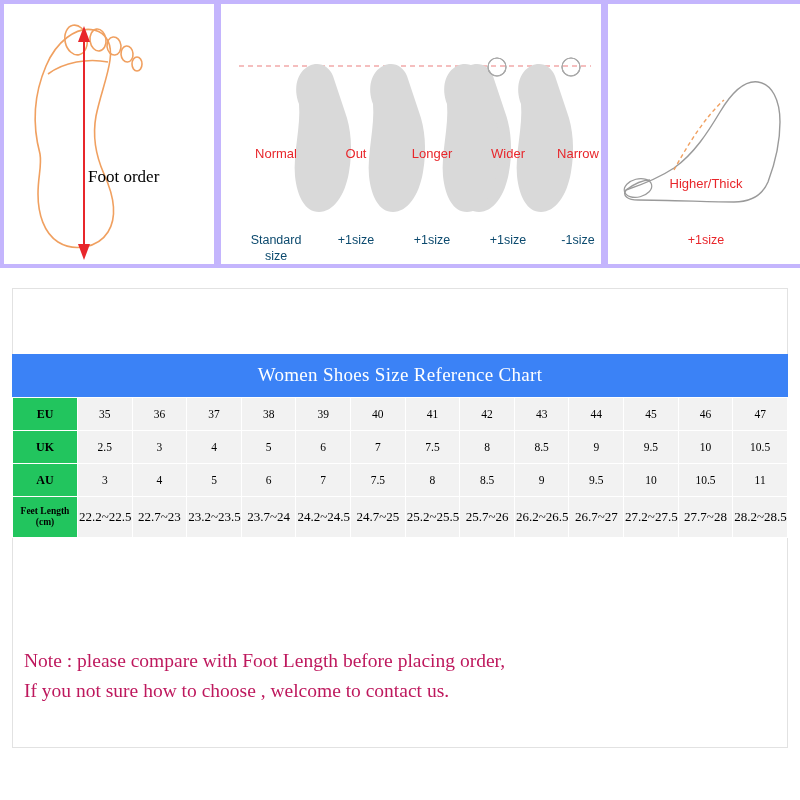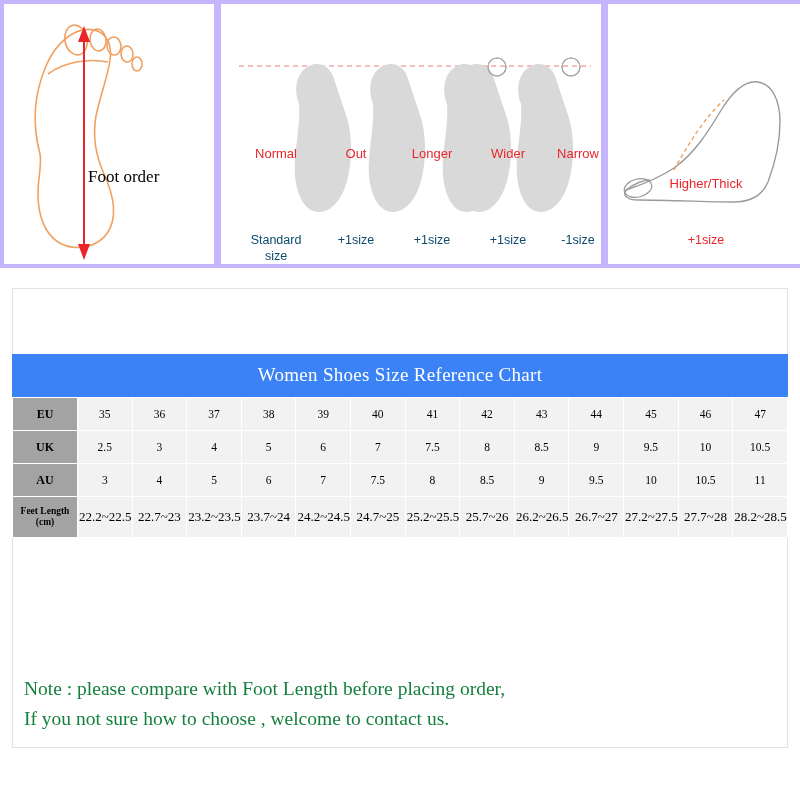--- a/index.html
+++ b/index.html
@@ -98,46 +98,45 @@
   table.size-chart td {
     border: 1px solid #ffffff;
     text-align: center;
     font-size: 11.5px;
     height: 30px;
     background: #f2f2f2;
     font-family: "Liberation Serif", serif;
     color: #000;
   }
   table.size-chart td.rowhead {
-    background: #a3a3a3;
+    background: #22c55e;
     font-weight: bold;
     font-size: 12px;
     width: 62px;
   }
   table.size-chart td.rowhead.small {
     font-size: 9.5px;
     font-weight: bold;
     line-height: 1.15;
   }
   table.size-chart tr.feet td {
     height: 38px;
     font-size: 13px;
   }
 
   
   .note {
     position: absolute;
     left: 24px;
     top: 646px;
     width: 760px;
-    color: #15803d;
+    color: #be185d;
     font-size: 19.5px;
     line-height: 1.55;
     font-family: "Liberation Serif", serif;
-    margin-top: 28px;
   }
 
   .outline-box {
     position: absolute;
     left: 12px;
     top: 288px;
     width: 776px;
     height: 460px;
     border: 1px solid #e2e2e2;
     box-sizing: border-box;

